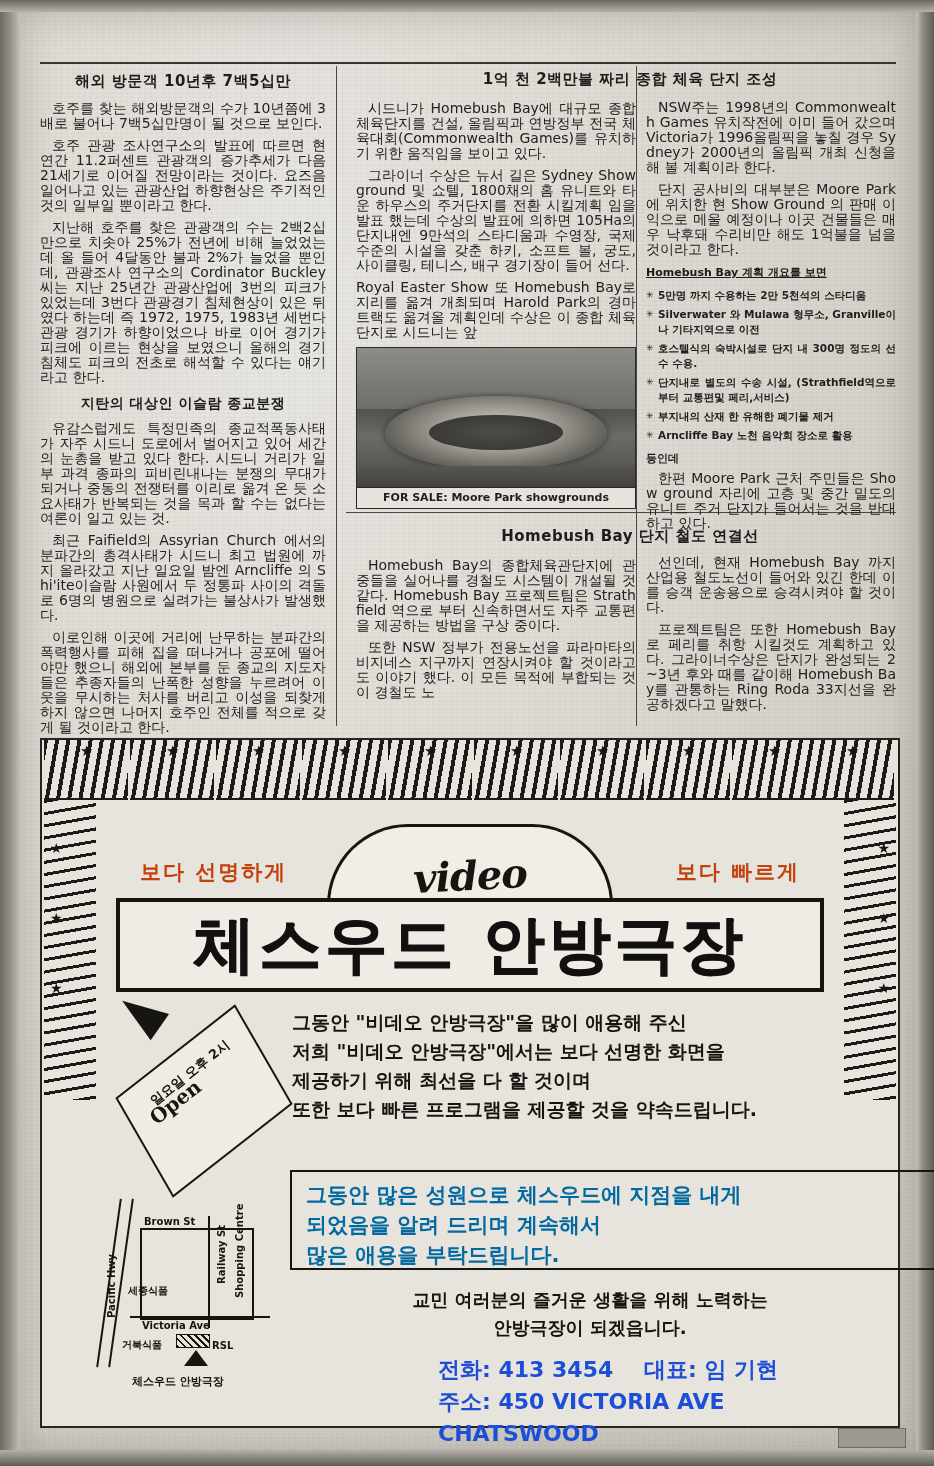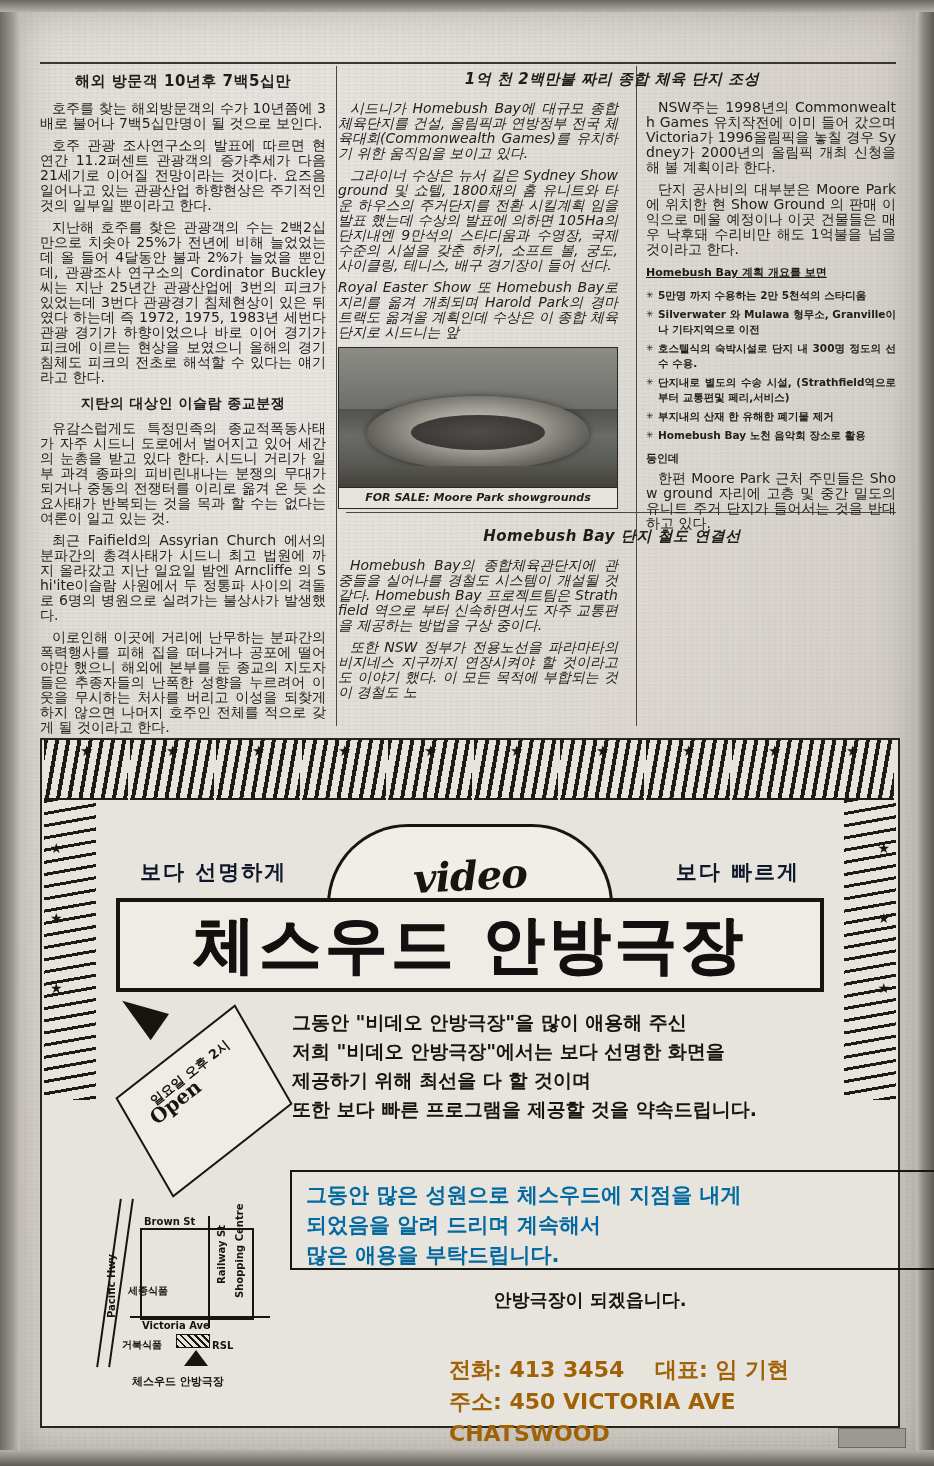--- a/index.html
+++ b/index.html
@@ -102,21 +102,21 @@
   }
   .vrule.v1 { left: 296px; }
   .vrule.v2 { left: 596px; }
   .hrule {
     position: absolute;
     height: 1px; background: #4a4744;
   }
 
   .col { position: absolute; top: 0; }
   .c1 { left: 0; width: 286px; }
-  .c2 { left: 298px; width: 280px; font-style: italic; }
+  .c2 { left: 316px; width: 280px; }
   .c3 { left: 606px; width: 250px; }
 
   .headline {
     font-family: "DejaVu Sans", sans-serif;
     font-weight: bold;
     color: #1f1d1b;
     text-align: center;
     letter-spacing: 0.5px;
   }
   .hl-a { font-size: 15px; margin: 6px 0 10px; }
@@ -240,21 +240,21 @@
     position: absolute; left: 0; top: 0; width: 100%; height: 100%;
     background: repeating-linear-gradient(170deg, #1d1b18 0px, #1d1b18 3px, transparent 3px, transparent 12px);
   }
   .ad-side-left .vstar, .ad-side-right .vstar {
     position: absolute; font-size: 14px; color: #17150f;
   }
 
   .ad-tag-left, .ad-tag-right {
     position: absolute; top: 118px;
     font-family: "DejaVu Sans", sans-serif;
-    font-weight: bold; font-size: 21px; color: #0f172a;
+    font-weight: bold; font-size: 21px; color: #c2410c;
     letter-spacing: 2px;
   }
   .ad-tag-left { left: 98px; }
   .ad-tag-right { right: 98px; }
 
   .video-arc {
     position: absolute;
     left: 50%; top: 84px;
     transform: translateX(-50%);
     width: 280px; height: 78px;
@@ -361,27 +361,27 @@
     width: 560px;
     font-family: "DejaVu Sans", sans-serif;
     font-size: 18px;
     line-height: 28px;
     color: #17150f;
     font-weight: bold;
     text-align: center;
   }
   .ad-contact {
     position: absolute;
-    left: 407px; top: 614px;
+    left: 396px; top: 614px;
     width: 440px;
     font-family: "DejaVu Sans", sans-serif;
     font-size: 22px;
     line-height: 32px;
     font-weight: bold;
-    color: #a16207;
+    color: #1d4ed8;
   }
 
   
   .map {
     position: absolute;
     left: 56px; top: 448px;
     width: 192px; height: 218px;
   }
   .map .hw {
     position: absolute; left: 10px; top: 10px;
@@ -499,25 +499,29 @@
         <p>NSW주는 1998년의 Commonwealth Games 유치작전에 이미 들어 갔으며 Victoria가 1996올림픽을 놓칠 경우 Sydney가 2000년의 올림픽 개최 신청을 해 볼 계획이라 한다.</p>
         <p>단지 공사비의 대부분은 Moore Park 에 위치한 현 Show Ground 의 판매 이익으로 메울 예정이나 이곳 건물들은 매우 낙후돼 수리비만 해도 1억불을 넘을 것이라고 한다.</p>
       </div>
       <div class="sub-hd">Homebush Bay 계획 개요를 보면</div>
       <div class="list-block">
         <div class="li">5만명 까지 수용하는 2만 5천석의 스타디움</div>
         <div class="li">Silverwater 와 Mulawa 형무소, Granville이나 기타지역으로 이전</div>
         <div class="li">호스텔식의 숙박시설로 단지 내 300명 정도의 선수 수용.</div>
         <div class="li">단지내로 별도의 수송 시설, (Strathfield역으로부터 교통편및 페리,서비스)</div>
         <div class="li">부지내의 산재 한 유해한 폐기물 제거</div>
-        <div class="li">Homebush Bay 노천 음악회 장소로 활용</div>
+        <div class="li">Arncliffe Bay 노천 음악회 장소로 활용</div>
       </div>
       <div class="sub-hd" style="text-decoration:none;">등인데</div>
       <div class="body-text">
         <p>한편 Moore Park 근처 주민들은 Show ground 자리에 고층 및 중간 밀도의 유니트 주거 단지가 들어서는 것을 반대하고 있다.</p>
+      </div>
+      <div class="body-text" style="margin-top:24px;">
+        <p>선인데, 현재 Homebush Bay 까지 산업용 철도노선이 들어와 있긴 한데 이를 승객 운송용으로 승격시켜야 할 것이다.</p>
+        <p>프로젝트팀은 또한 Homebush Bay로 페리를 취항 시킬것도 계획하고 있다. 그라이너수상은 단지가 완성되는 2~3년 후와 때를 같이해 Homebush Bay를 관통하는 Ring Roda 33지선을 완공하겠다고 말했다.</p>
       </div>
     </div>
   </div>
 
   <div class="ad">
     <div class="bunting">
       <div class="fan" style="left:2px;"></div>
         <div class="star" style="left:38px;">★</div>
       <div class="fan" style="left:88px;"></div>
         <div class="star" style="left:124px;">★</div>
@@ -575,20 +579,21 @@
       <div>또한 보다 빠른 프로그램을 제공할 것을 약속드립니다.</div>
     </div>
 
     <div class="ad-box">
       <div>그동안 많은 성원으로 체스우드에 지점을 내게</div>
       <div>되었음을 알려 드리며 계속해서</div>
       <div>많은 애용을 부탁드립니다.</div>
     </div>
 
     <div class="ad-closing">
+      <div>교민 여러분의 즐거운 생활을 위해 노력하는</div>
       <div>안방극장이 되겠읍니다.</div>
     </div>
 
     <div class="ad-contact">
       <div>
         <span>전화:</span>
         <span>413 3454</span>
         &nbsp;&nbsp;
         <span>대표:</span>
         <span>임 기현</span>

